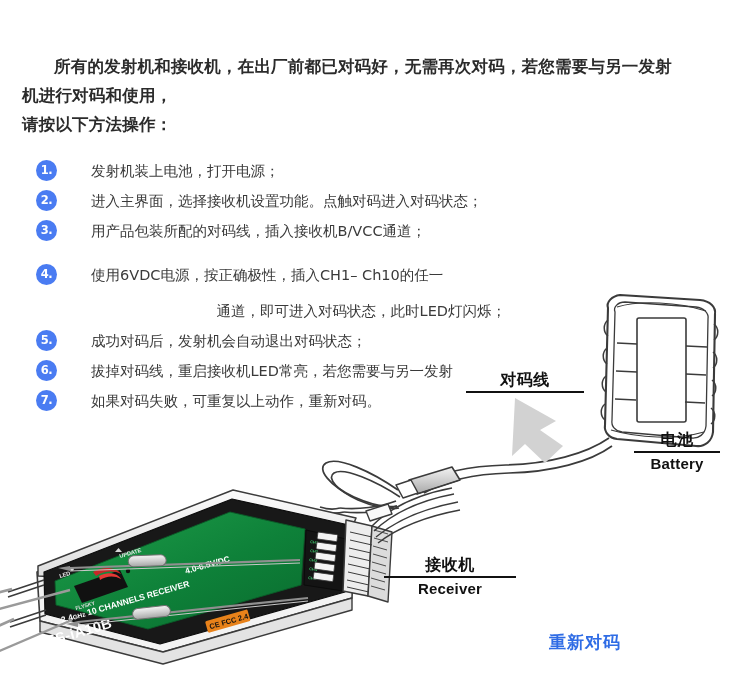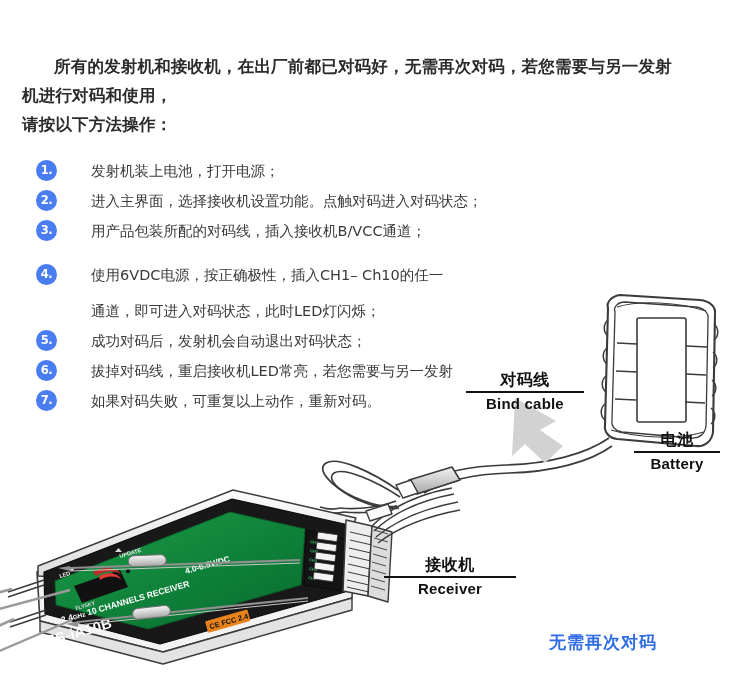--- a/index.html
+++ b/index.html
@@ -67,21 +67,21 @@
   .step-body {
     margin-left: 34px;
     flex: 1 1 auto;
   }
   .step-line {
     font-size: 14.5px;
     line-height: 26px;
     color: #3a3a3a;
     white-space: nowrap;
   }
-  .step-line.second { margin-top: 10px; }
+  .step-line.second { margin-top: 10px; text-align: right; }
   .step.wide .step-line { line-height: 26px; }
 
   
   #diagram {
     position: absolute;
     left: 0;
     top: 280px;
     width: 750px;
     height: 419px;
   }
@@ -413,28 +413,27 @@
     <path d="M308,598 L78,622" stroke="#8f8f8f" stroke-width="2.2" fill="none"></path>
     <path d="M308,601 L78,625" stroke="#c9c9c9" stroke-width="1" fill="none"></path>
     <rect x="132" y="609" width="38" height="11" rx="5.5" fill="url(#gSleeve2)" stroke="#6f6f6f" stroke-width="1" transform="rotate(-6 132 609)"></rect>
     <path d="M78,621 l-12,3 l12,3 z" fill="#8f8f8f"></path>
   </g>
 </svg>
 
 <div class="callout" id="callout-bind">
   <div class="cn">对码线</div>
   <div class="rule"></div>
-  <div class="en">Bind cable</div>
 </div>
 
 <div class="callout" id="callout-batt">
   <div class="cn">电池</div>
   <div class="rule"></div>
   <div class="en">Battery</div>
 </div>
 
 <div class="callout" id="callout-recv">
   <div class="cn">接收机</div>
   <div class="rule"></div>
   <div class="en">Receiver</div>
 </div>
 
-<div id="figure-caption">无需再次对码</div>
+<div id="figure-caption">重新对码</div>
 
 </body></html>

